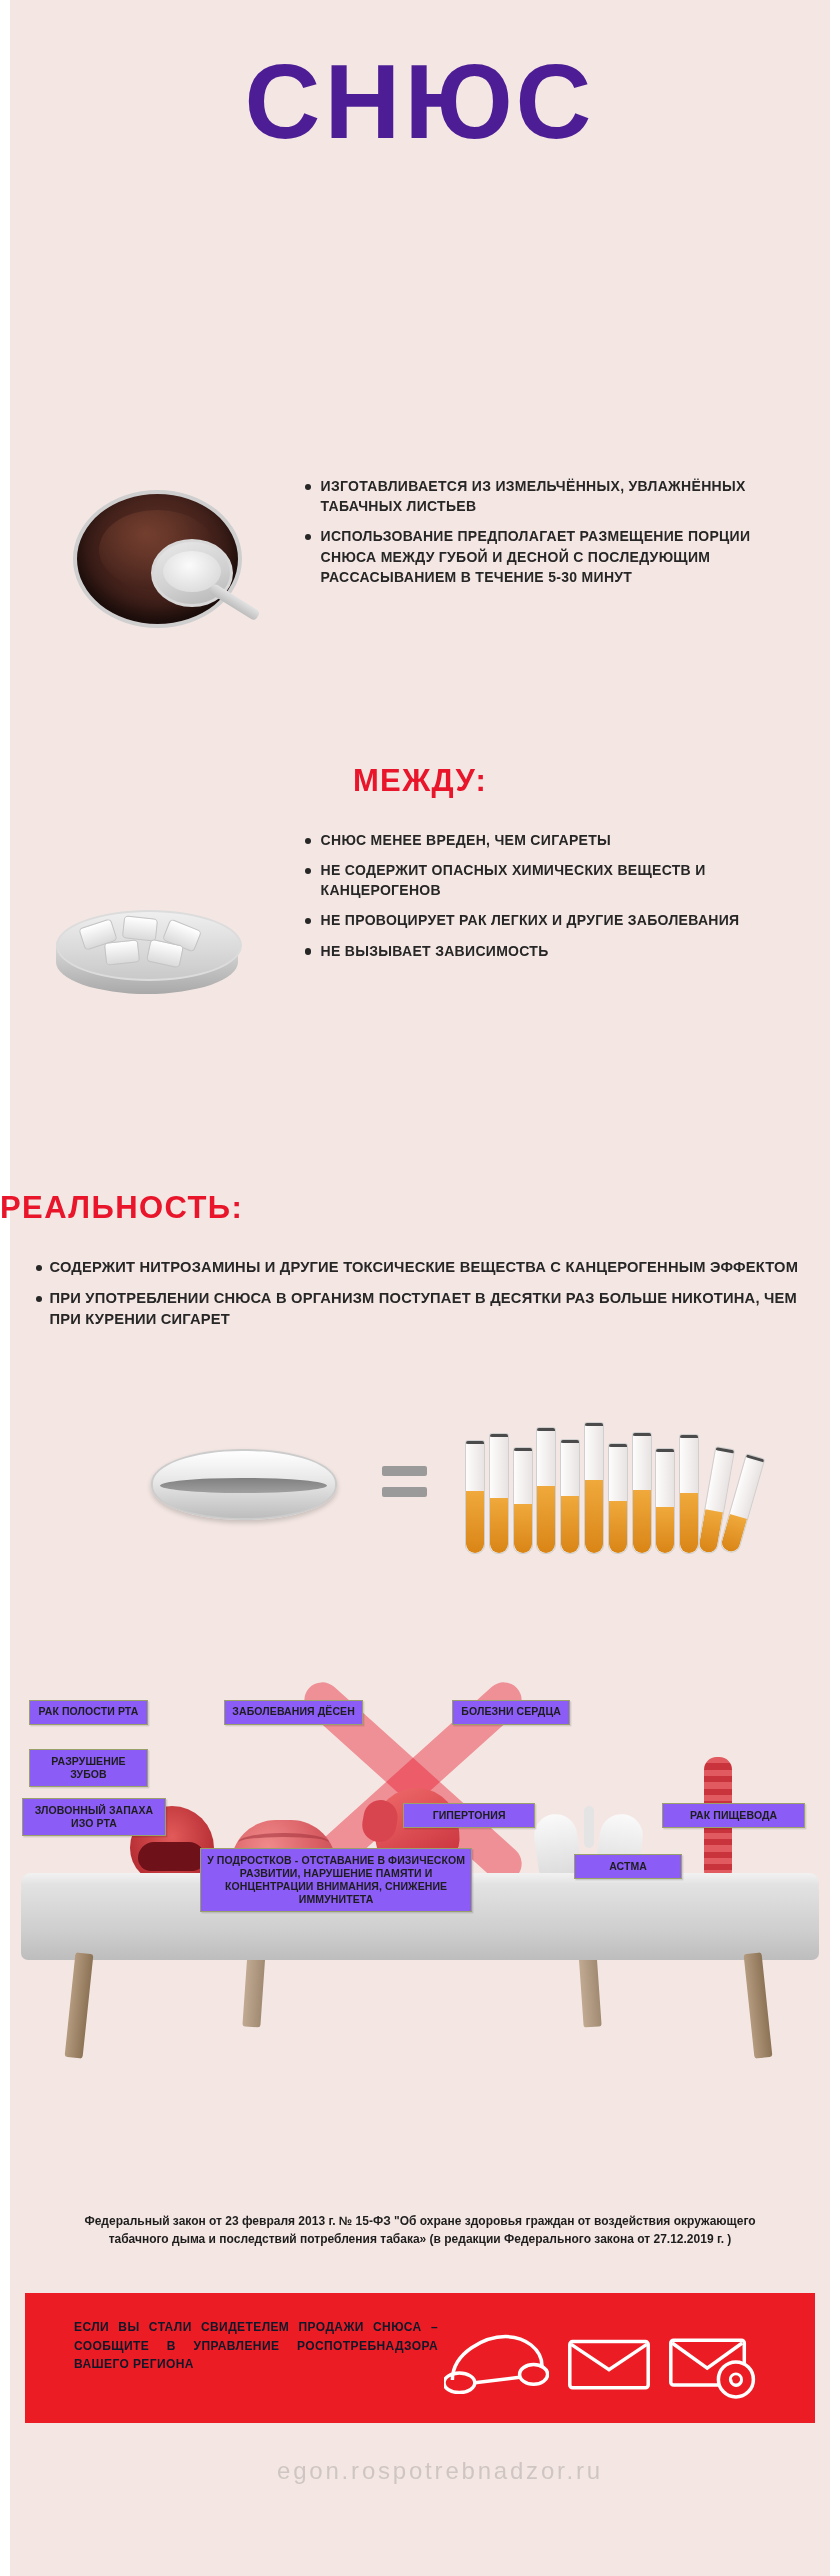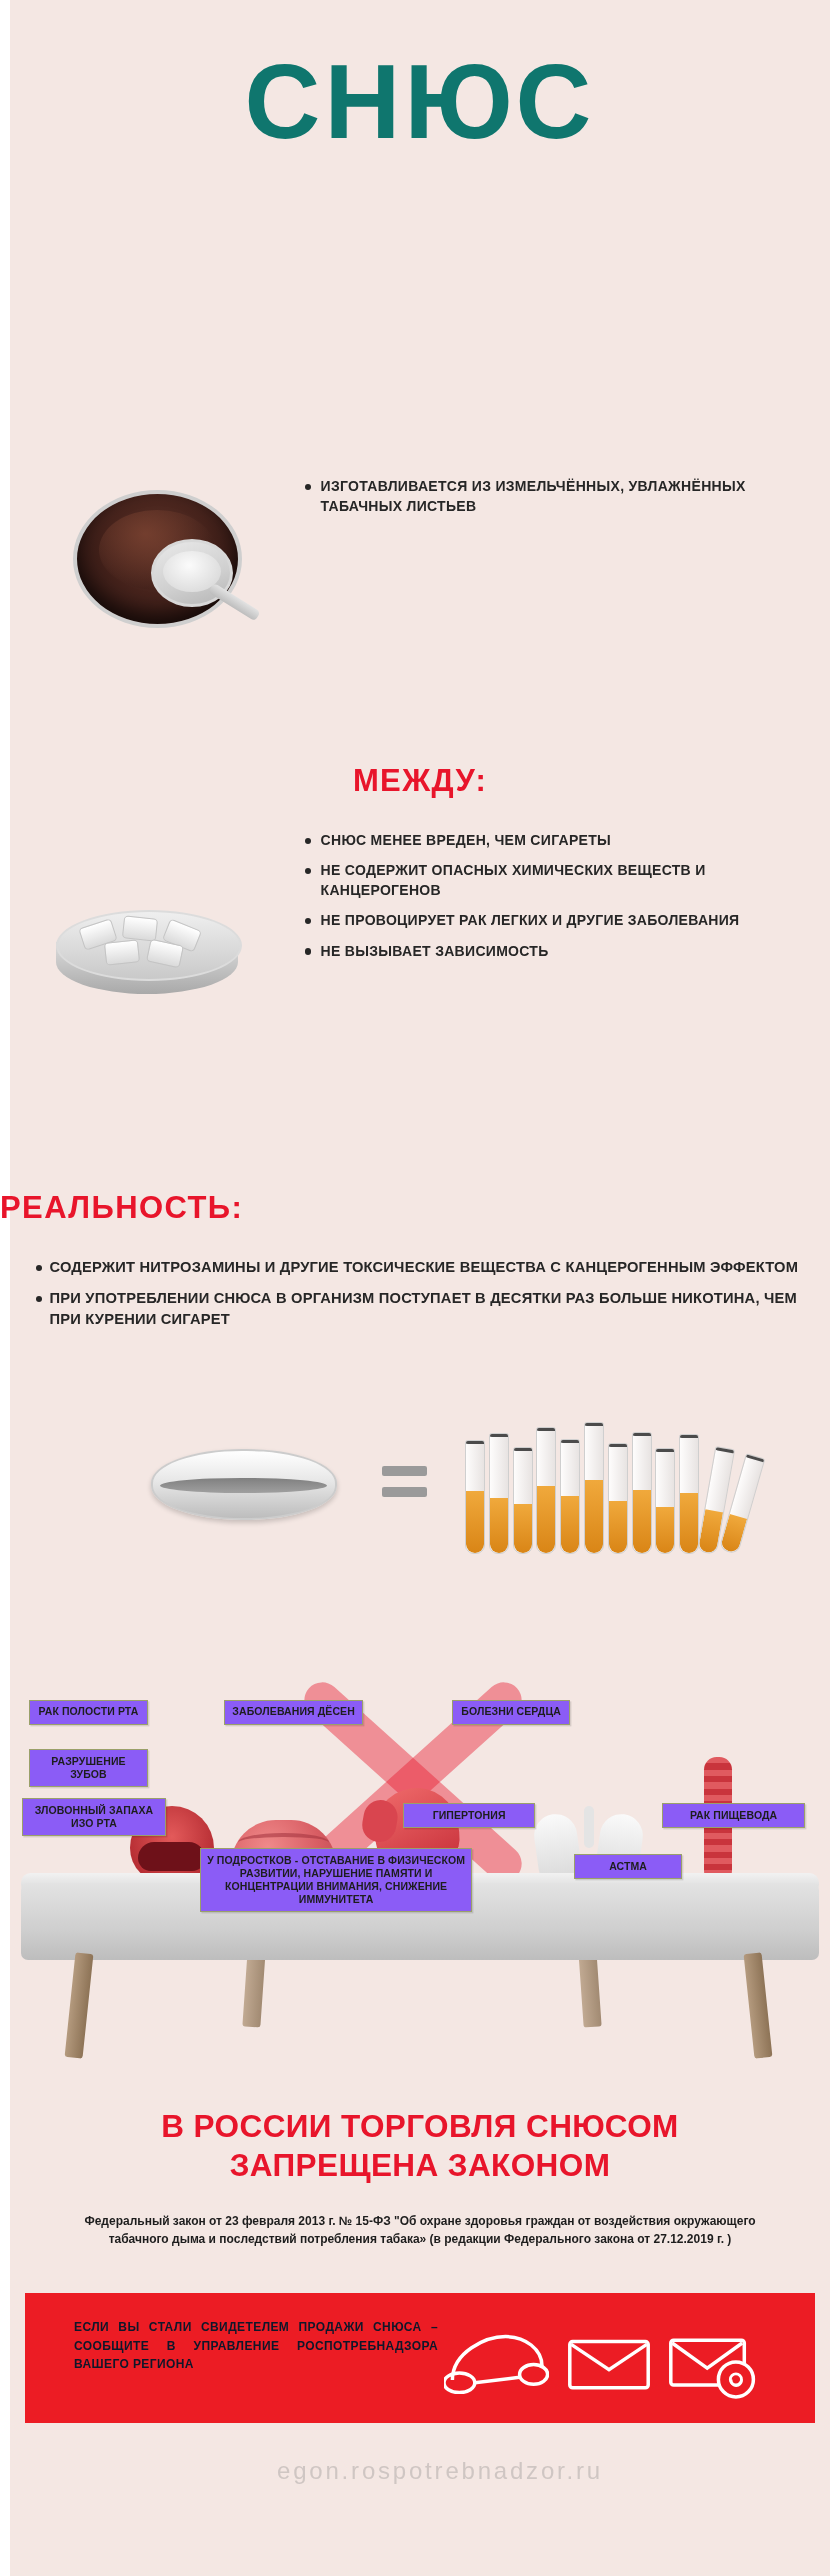--- a/index.html
+++ b/index.html
@@ -32,21 +32,21 @@
   
   .title {
     position: absolute;
     top: 49px;
     left: 0;
     width: 840px;
     text-align: center;
     font-size: 105px;
     font-weight: bold;
     letter-spacing: 4.2px;
-    color: #0f766e;
+    color: #4c1d95;
     line-height: 1;
   }
 
   
   .tin-photo {
     position: absolute;
     left: 67px;
     top: 476px;
     width: 203px;
     height: 168px;
@@ -503,20 +503,21 @@
   <div class="tin-photo">
     <div class="tin-bowl"></div>
     <div class="tin-spoon">
       <div class="bowl"></div>
       <div class="handle"></div>
     </div>
   </div>
 
   <ul class="bullets-1">
     <li>ИЗГОТАВЛИВАЕТСЯ ИЗ ИЗМЕЛЬЧЁННЫХ, УВЛАЖНЁННЫХ ТАБАЧНЫХ ЛИСТЬЕВ</li>
+    <li>ИСПОЛЬЗОВАНИЕ ПРЕДПОЛАГАЕТ РАЗМЕЩЕНИЕ ПОРЦИИ СНЮСА МЕЖДУ ГУБОЙ И ДЕСНОЙ С ПОСЛЕДУЮЩИМ РАССАСЫВАНИЕМ В ТЕЧЕНИЕ 5-30 МИНУТ</li>
   </ul>
 
   <div class="head-myths">МЕЖДУ:</div>
 
   <div class="myth-zone">
     <div class="puck">
       <div class="side"></div>
       <div class="top"></div>
       <div class="pouch" style="left:25px; top:12.6px; transform:rotate(-18deg);"></div>
       <div class="pouch" style="left:67px; top:7px; transform:rotate(6deg);"></div>
@@ -624,24 +625,20 @@
     <div class="label" style="left:8.4px;  top:76px; width:105px;">РАЗРУШЕНИЕ ЗУБОВ</div>
     <div class="label" style="left:1.4px;   top:125px; width:130px;">ЗЛОВОННЫЙ ЗАПАХА ИЗО РТА</div>
     <div class="label" style="left:203px; top:26.6px;  width:126px;">ЗАБОЛЕВАНИЯ ДЁСЕН</div>
     <div class="label" style="left:431px; top:26.6px;  width:105px;">БОЛЕЗНИ СЕРДЦА</div>
     <div class="label" style="left:382px; top:130px; width:119px;">ГИПЕРТОНИЯ</div>
     <div class="label" style="left:641px; top:130px; width:130px;">РАК ПИЩЕВОДА</div>
     <div class="label" style="left:553px; top:181px; width:95px;">АСТМА</div>
     <div class="label big" style="left:179px; top:175px; width:259px;">У ПОДРОСТКОВ - ОТСТАВАНИЕ В ФИЗИЧЕСКОМ РАЗВИТИИ, НАРУШЕНИЕ ПАМЯТИ И КОНЦЕНТРАЦИИ ВНИМАНИЯ, СНИЖЕНИЕ ИММУНИТЕТА</div>
   </div>
 
-  <div class="law-head">
-    <div>В РОССИИ ТОРГОВЛЯ СНЮСОМ</div>
-    <div>ЗАПРЕЩЕНА ЗАКОНОМ</div>
-  </div>
   <div class="law-sub">Федеральный закон от 23 февраля 2013 г. № 15-ФЗ "Об охране здоровья граждан от воздействия окружающего табачного дыма и последствий потребления табака» (в редакции Федерального закона от 27.12.2019 г. )</div>
 
   <div class="callout">
     <div class="callout-text">ЕСЛИ ВЫ СТАЛИ СВИДЕТЕЛЕМ ПРОДАЖИ СНЮСА – СООБЩИТЕ В УПРАВЛЕНИЕ РОСПОТРЕБНАДЗОРА ВАШЕГО РЕГИОНА</div>
     <div class="icons">
 
       <div class="ic" style="left:7px; top:9.8px;">
         <svg width="105" height="63" viewBox="0 0 150 90">
           <path d="M12 70 C12 30 60 8 88 8 C116 8 140 26 140 50" fill="none" stroke="#ffffff" stroke-width="5"></path>
           <ellipse cx="22" cy="74" rx="22" ry="14" fill="none" stroke="#ffffff" stroke-width="5"></ellipse>

